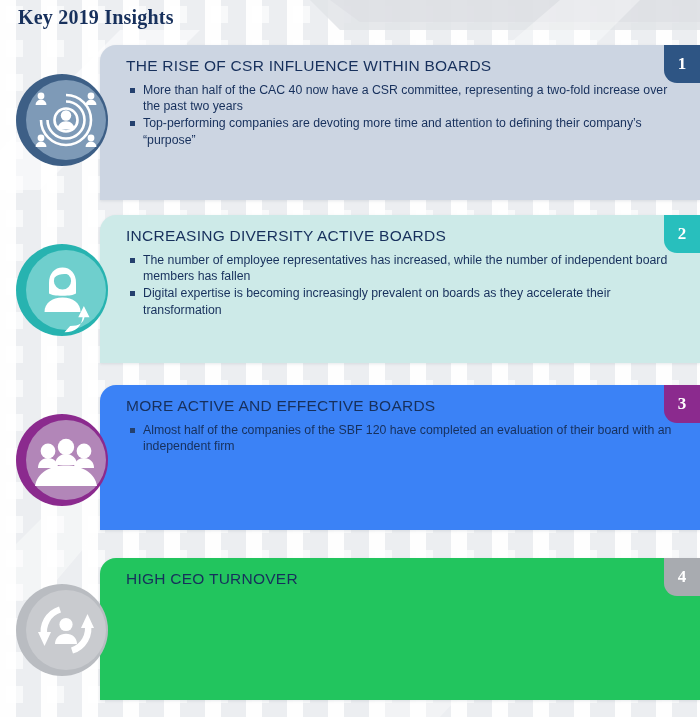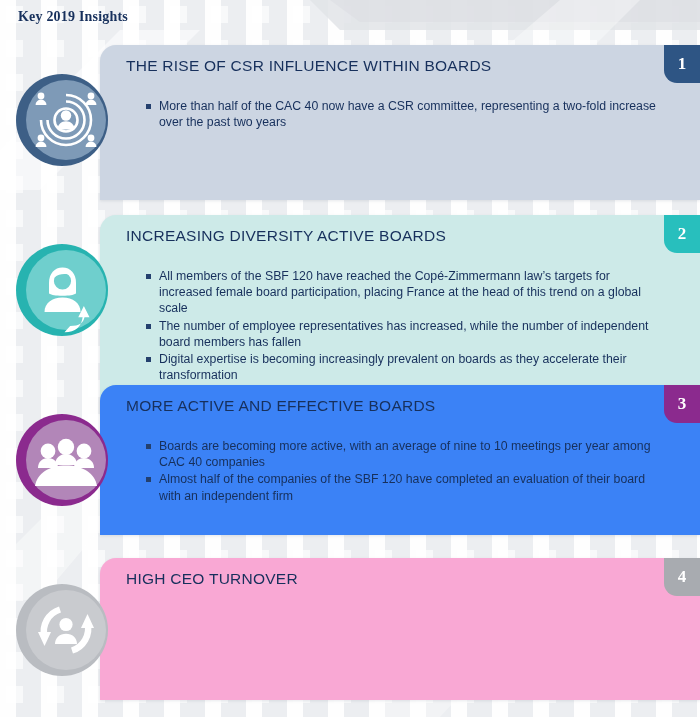--- a/index.html
+++ b/index.html
@@ -52,21 +52,21 @@
     width: 100%;
     height: 34px;
     z-index: 6;
     display: flex;
     align-items: center;
     padding-left: 18px;
   }
   #page-title {
     font-family: "Liberation Serif", serif;
     font-weight: bold;
-    font-size: 14px;
+    font-size: 20px;
     color: #17305c;
     letter-spacing: 0.2px;
   }
 
   
   #insight-list {
     position: absolute;
     top: 0; left: 0;
     width: 574px;
     height: 717px;
@@ -93,21 +93,21 @@
     color: #17305c;
     letter-spacing: 0.25px;
     padding: 12px 70px 7px 26px;
     font-weight: normal;
     white-space: nowrap;
   }
 
   .card-bullets {
     list-style: none;
     padding: 0 24px 14px 30px;
-    margin: 16px;
+    margin: 0;
   }
   .card-bullets li {
     position: relative;
     font-size: 12.3px;
     line-height: 16.2px;
     color: #17305c;
     padding-left: 13px;
     margin-bottom: 1px;
   }
   .card-bullets li::before {
@@ -522,20 +522,21 @@
 <div id="page-header">
   <div id="page-title">Key 2019 Insights</div>
 </div>
 
 <div id="insight-list">
     <div class="insight-row" style="top: 0px;">
       <div class="insight-card" style="top: 45px; min-height: 155px; background: rgb(204, 213, 226);">
         <div class="card-title">THE RISE OF CSR INFLUENCE WITHIN BOARDS</div>
         <ul class="card-bullets">
           <li>More than half of the CAC 40 now have a CSR committee, representing a two-fold increase over the past two years</li>
+          <li>Top-performing companies are devoting more time and attention to defining their company’s “purpose”</li>
         </ul>
         <div class="card-badge" style="background: rgb(46, 85, 132);">1</div>
       </div>
       <div class="icon-medallion" style="top: 70px;">
         <svg width="100" height="100" viewBox="0 0 100 100">
     <circle cx="48" cy="50" r="46" fill="#3d5f86"></circle>
     <circle cx="52" cy="50" r="40" fill="#7e9ab7"></circle>
       <g fill="none" stroke="#ffffff" stroke-width="2.6">
         <circle cx="52" cy="50" r="11.5"></circle>
         <path d="M52 31.5 A18.5 18.5 0 0 1 70.5 50 A18.5 18.5 0 0 1 52 68.5 A18.5 18.5 0 0 1 33.5 50"></path>
@@ -555,21 +556,20 @@
         <circle cx="77" cy="68" r="3.4"></circle>
             <path d="M71.6 77 c0-3.2 2.4-5.2 5.4-5.2 s5.4 2 5.4 5.2 z"></path>
       </g>
         </svg>
       </div>
     </div>
     <div class="insight-row" style="top: 0px;">
       <div class="insight-card" style="top: 215px; min-height: 148px; background: rgb(205, 234, 232);">
         <div class="card-title">INCREASING DIVERSITY ACTIVE BOARDS</div>
         <ul class="card-bullets">
-          <li>All members of the SBF 120 have reached the Copé-Zimmermann law’s targets for increased female board participation, placing France at the head of this trend on a global scale</li>
           <li>The number of employee representatives has increased, while the number of independent board members has fallen</li>
           <li>Digital expertise is becoming increasingly prevalent on boards as they accelerate their transformation</li>
         </ul>
         <div class="card-badge" style="background: rgb(40, 191, 189);">2</div>
       </div>
       <div class="icon-medallion" style="top: 240px;">
         <svg width="100" height="100" viewBox="0 0 100 100">
     <circle cx="48" cy="50" r="46" fill="#27b3b0"></circle>
     <circle cx="52" cy="50" r="40" fill="#6fcfcd"></circle>
       <g fill="#ffffff">
@@ -581,21 +581,20 @@
       <g fill="#ffffff">
         <path d="M48 71 c9 0 13.5-4.5 14.5-12 l5.5 0 l-4.5-9 l-4.5 9 l5 0 c-1 4.4-4 7-11.5 7 z" transform="translate(8,-4) scale(1.25) translate(-14,6)"></path>
       </g>
         </svg>
       </div>
     </div>
     <div class="insight-row" style="top: 0px;">
       <div class="insight-card" style="top: 385px; min-height: 145px; background: #3b82f6;">
         <div class="card-title">MORE ACTIVE AND EFFECTIVE BOARDS</div>
         <ul class="card-bullets">
-          <li>Boards are becoming more active, with an average of nine to 10 meetings per year among CAC 40 companies</li>
           <li>Almost half of the companies of the SBF 120 have completed an evaluation of their board with an independent firm</li>
         </ul>
         <div class="card-badge" style="background: rgb(139, 42, 142);">3</div>
       </div>
       <div class="icon-medallion" style="top: 410px;">
         <svg width="100" height="100" viewBox="0 0 100 100">
     <circle cx="48" cy="50" r="46" fill="#8b2a8e"></circle>
     <circle cx="52" cy="50" r="40" fill="#b286b8"></circle>
       <g fill="#ffffff">
         <circle cx="34" cy="41" r="7.4"></circle>
@@ -603,21 +602,21 @@
         <circle cx="70" cy="41" r="7.4"></circle>
         <path d="M24 58 c0-6.2 4.5-10 10-10 s10 3.8 10 10 z"></path>
         <path d="M41 55 c0-6.8 5-11 11-11 s11 4.2 11 11 z"></path>
         <path d="M60 58 c0-6.2 4.5-10 10-10 s10 3.8 10 10 z"></path>
         <path d="M21 76 c2-12.5 14-20.5 31-20.5 s29 8 31 20.5 z"></path>
       </g>
         </svg>
       </div>
     </div>
     <div class="insight-row" style="top: 0px;">
-      <div class="insight-card" style="top: 558px; min-height: 142px; background: #f9a8d4;">
+      <div class="insight-card" style="top: 558px; min-height: 142px; background: #22c55e;">
         <div class="card-title">HIGH CEO TURNOVER</div>
         <ul class="card-bullets">
         </ul>
         <div class="card-badge" style="background: rgb(168, 171, 176);">4</div>
       </div>
       <div class="icon-medallion" style="top: 580px;">
         <svg width="100" height="100" viewBox="0 0 100 100">
     <circle cx="48" cy="50" r="46" fill="#b9bcc1"></circle>
     <circle cx="52" cy="50" r="40" fill="#c9cbcf"></circle>
       <g fill="none" stroke="#ffffff" stroke-width="6.5" stroke-linecap="butt">

